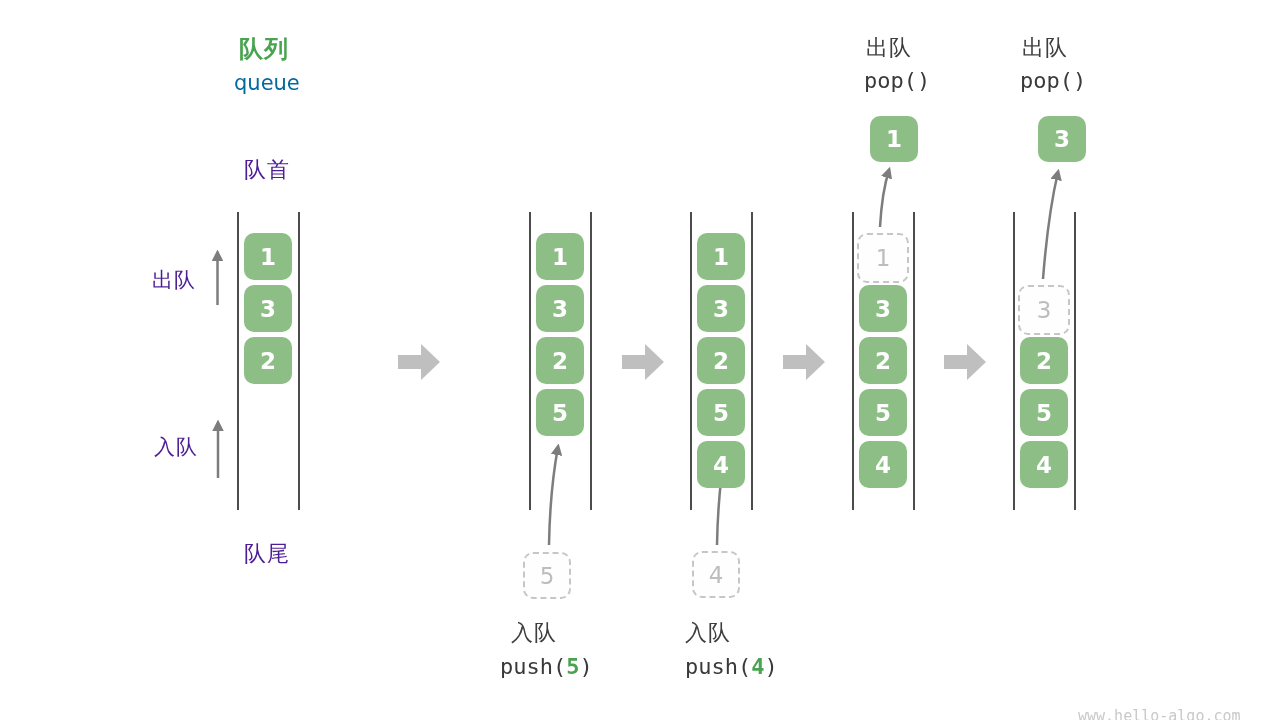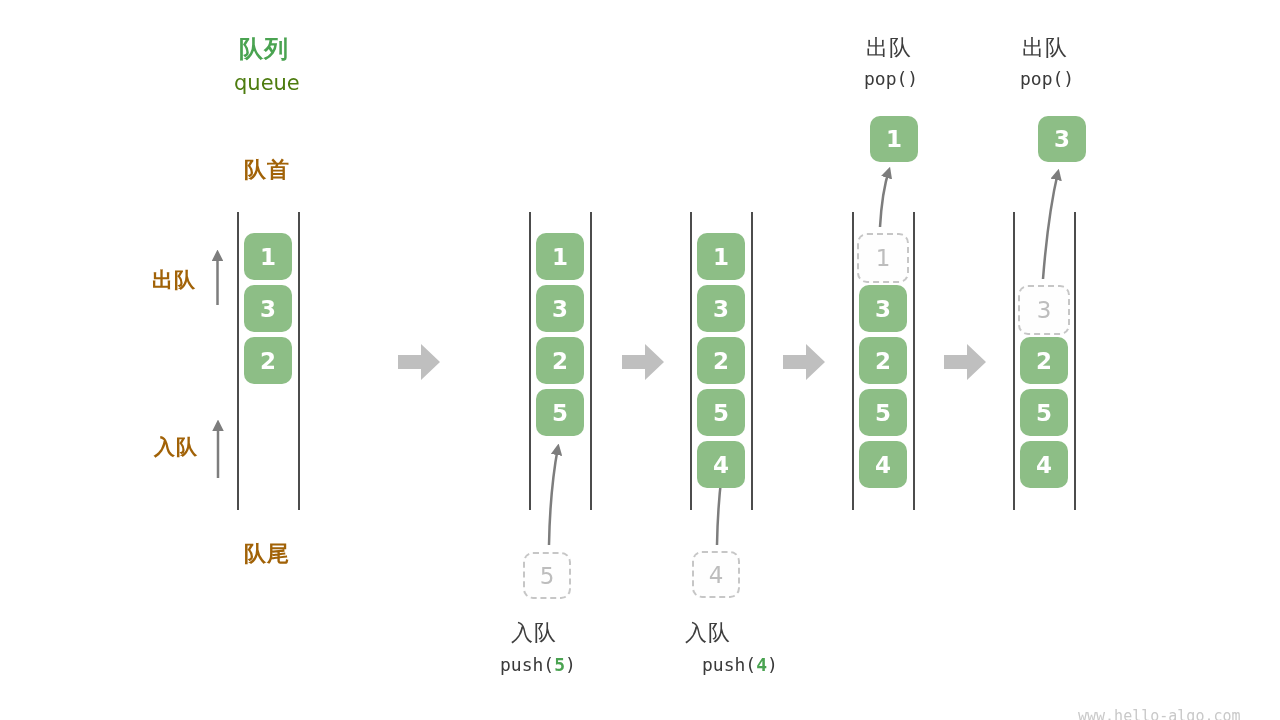--- a/index.html
+++ b/index.html
@@ -2,25 +2,25 @@
 <html><head>
 <meta charset="utf-8">
 <style>
   html,body{margin:0;padding:0;background:#fff;}
   .canvas{
     position:relative;width:1280px;height:720px;background:#ffffff;overflow:hidden;
     font-family:"DejaVu Sans","Liberation Sans",sans-serif;color:#3e3e3e;
   }
   .abs{position:absolute;}
   .title-zh{font-size:24px;font-weight:bold;color:#4aa351;letter-spacing:1px;}
-  .title-en{font-size:21px;color:#4d7c0f;}
-  .zh-bold{font-size:22px;font-weight:bold;color:#a16207;letter-spacing:1px;}
+  .title-en{font-size:21px;color:#0369a1;}
+  .zh-bold{font-size:22px;font-weight:normal;color:#4c1d95;letter-spacing:1px;}
   .op-action{position:absolute;font-size:22px;color:#3e3e3e;letter-spacing:1px;}
   .op-code{position:absolute;font-family:"DejaVu Sans Mono","Liberation Mono",monospace;
-           font-size:18px;color:#3a3a3a;}
+           font-size:22px;color:#3a3a3a;}
   .op-code .arg{color:#4aa351;font-weight:bold;}
   .queue{position:absolute;top:212px;width:63px;height:298px;}
   .rail{position:absolute;top:0;width:1.5px;height:298px;background:#4c4c4c;}
   .rail.left{left:0;}
   .rail.right{left:61px;}
   .cell{
     position:absolute;left:7px;width:48px;height:47px;border-radius:10px;
     background:#8dbe86;color:#ffffff;font-size:23px;font-weight:600;
     display:flex;align-items:center;justify-content:center;box-sizing:border-box;
   }
@@ -103,21 +103,21 @@
     <div class="rail left"></div>
     <div class="rail right"></div>
     <div class="cell" style="top:21px">1</div>
     <div class="cell" style="top:73px">3</div>
     <div class="cell" style="top:125px">2</div>
     <div class="cell" style="top:177px">5</div>
     <div class="cell" style="top:229px">4</div>
   </div>
   <div class="cell ghost pending" style="left:692px;top:551px">4</div>
   <div class="op-action" style="left:685px;top:618px">入队</div>
-  <div class="op-code" style="left:702px;top:654px"><span>push(</span><span class="arg">4</span><span>)</span></div>
+  <div class="op-code" style="left:685px;top:654px"><span>push(</span><span class="arg">4</span><span>)</span></div>
 
   <div class="queue" style="left:852px">
     <div class="rail left"></div>
     <div class="rail right"></div>
     <div class="cell ghost inghost" style="top:21px">1</div>
     <div class="cell" style="top:73px">3</div>
     <div class="cell" style="top:125px">2</div>
     <div class="cell" style="top:177px">5</div>
     <div class="cell" style="top:229px">4</div>
   </div>

